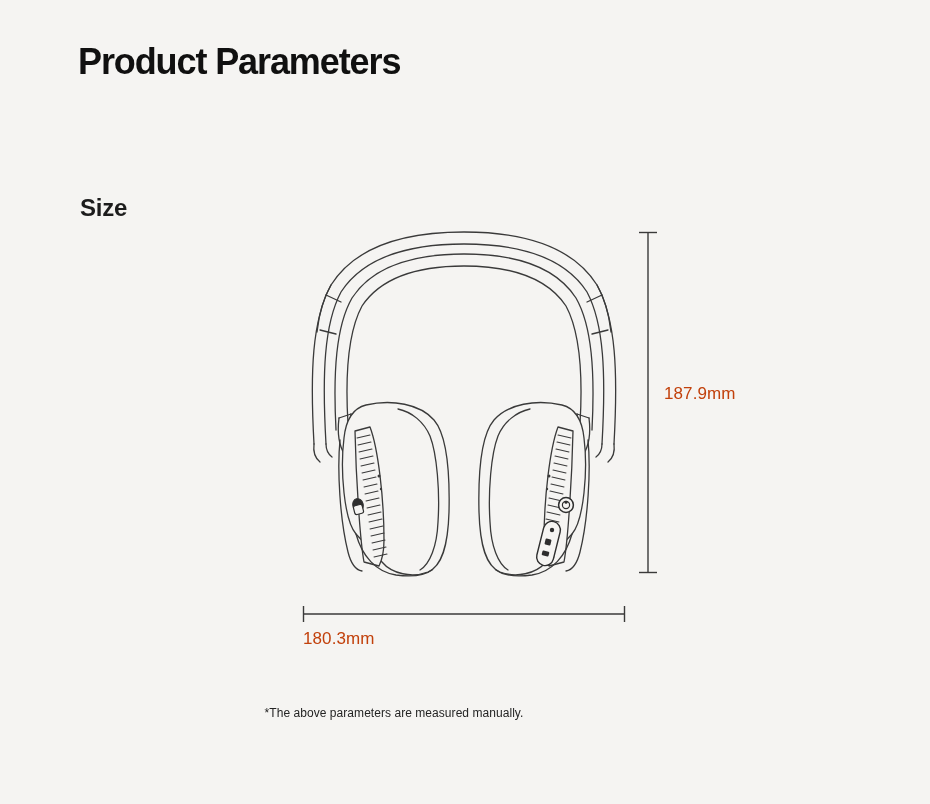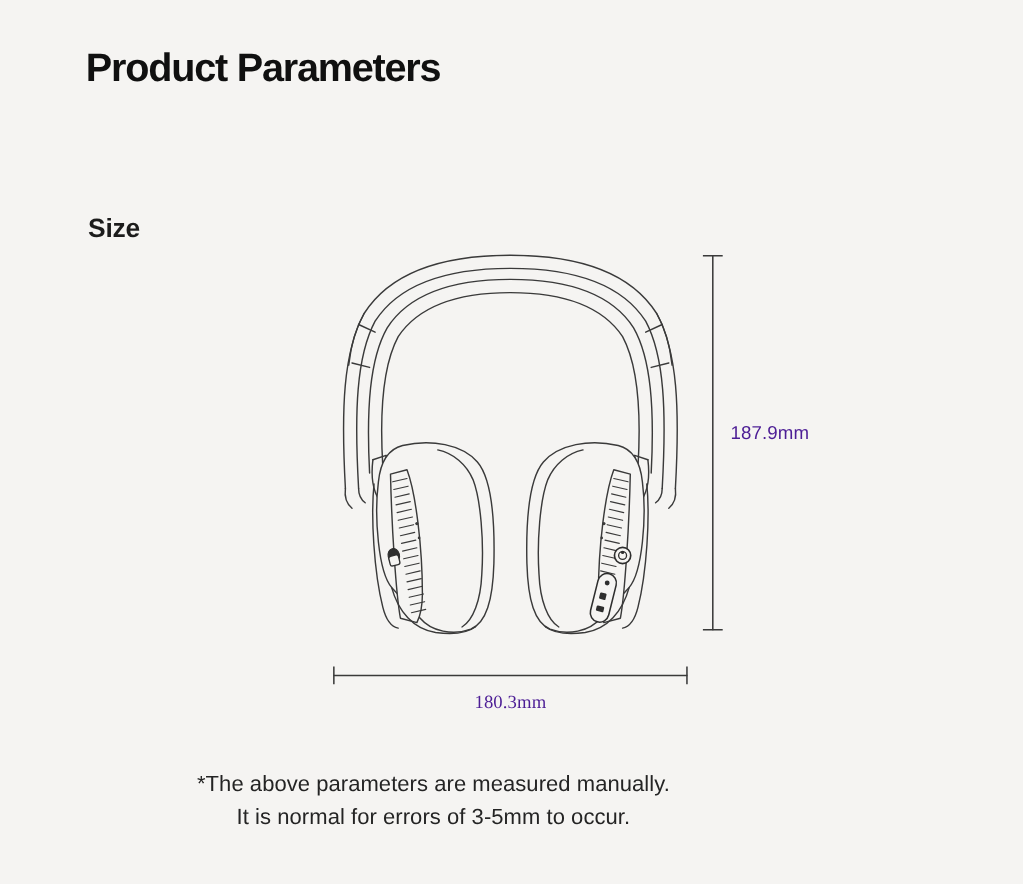--- a/index.html
+++ b/index.html
@@ -62,45 +62,43 @@
     display: block;
     width: 930px;
     height: 804px;
   }
 
   
   .dim-label {
     position: absolute;
     font-size: 17px;
     font-weight: 400;
-    color: #4c1d95;
+    color: #c2410c;
     letter-spacing: 0.1px;
     white-space: nowrap;
   }
   .dim-label.vertical-dim {
     left: 664px;
     top: 384px;
   }
   .horizontal-dim-wrap {
     position: absolute;
     left: 303px;
     top: 629px;
     width: 322px;
-    text-align: center;
-    font-family: Liberation Serif, serif;
   }
 
   
   .footnote {
     position: absolute;
     left: 0;
     top: 698px;
     width: 788px;
     text-align: center;
-    font-size: 20px;
+    font-size: 12px;
     line-height: 30px;
     color: #242424;
     letter-spacing: 0.05px;
   }
   .footnote .fn-line {
     display: block;
     white-space: nowrap;
   }
 </style>
 </head>
@@ -314,16 +312,15 @@
   </div>
 
   <div class="dim-label vertical-dim">187.9mm</div>
 
   <div class="horizontal-dim-wrap">
     <span class="dim-label" style="position:static;">180.3mm</span>
   </div>
 
   <div class="footnote">
     <span class="fn-line">*The above parameters are measured manually.</span>
-    <span class="fn-line">It is normal for errors of 3-5mm to occur.</span>
   </div>
 
 </div>
 
 </body></html>

